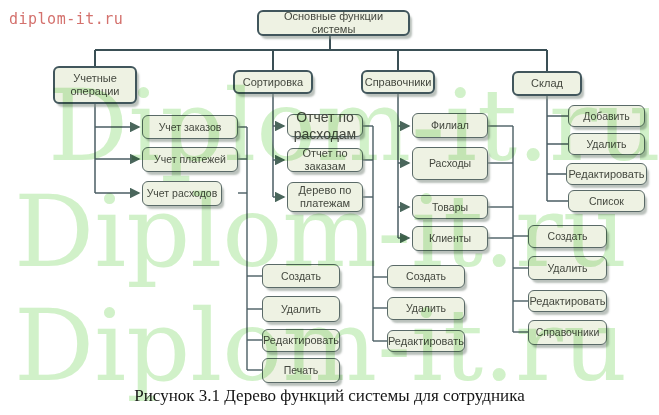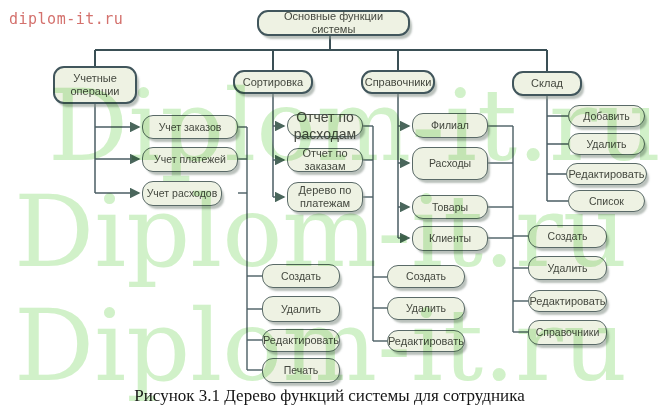--- a/index.html
+++ b/index.html
@@ -1,20 +1,20 @@
 <!DOCTYPE html>
 <html><head>
 <meta charset="utf-8">
 <style>
   html,body{margin:0;padding:0;background:#fff;}
   .stage{position:relative;width:659px;height:415px;background:#ffffff;overflow:hidden;
          font-family:"Liberation Sans",sans-serif;}
   svg.connectors{position:absolute;left:0;top:0;z-index:1;}
   .node{position:absolute;z-index:2;box-sizing:border-box;
-        background:#eef2e3;border:1.6px solid #5a6a68;border-radius:11px;
+        background:#eef2e3;border:1.6px solid #5a6a68;border-radius:6px;
         display:flex;align-items:center;justify-content:center;text-align:center;
         font-size:10.5px;line-height:1.15;color:#44483f;padding:1px 2px;
         box-shadow:3px 4px 2px -1px rgba(140,152,144,.6);}
   .lvl1{border-width:2px;border-color:#41565c;font-size:11px;}
   .root{border-width:2px;border-color:#41565c;font-size:11px;}
   .small{font-size:14px;}
   .mid{font-size:11px;}
   .wm-row{position:absolute;z-index:5;left:0;top:0;white-space:nowrap;pointer-events:none;
           font-family:"DejaVu Serif",serif;font-size:100px;line-height:1;
           color:#c6eebb;mix-blend-mode:multiply;opacity:.8;}

